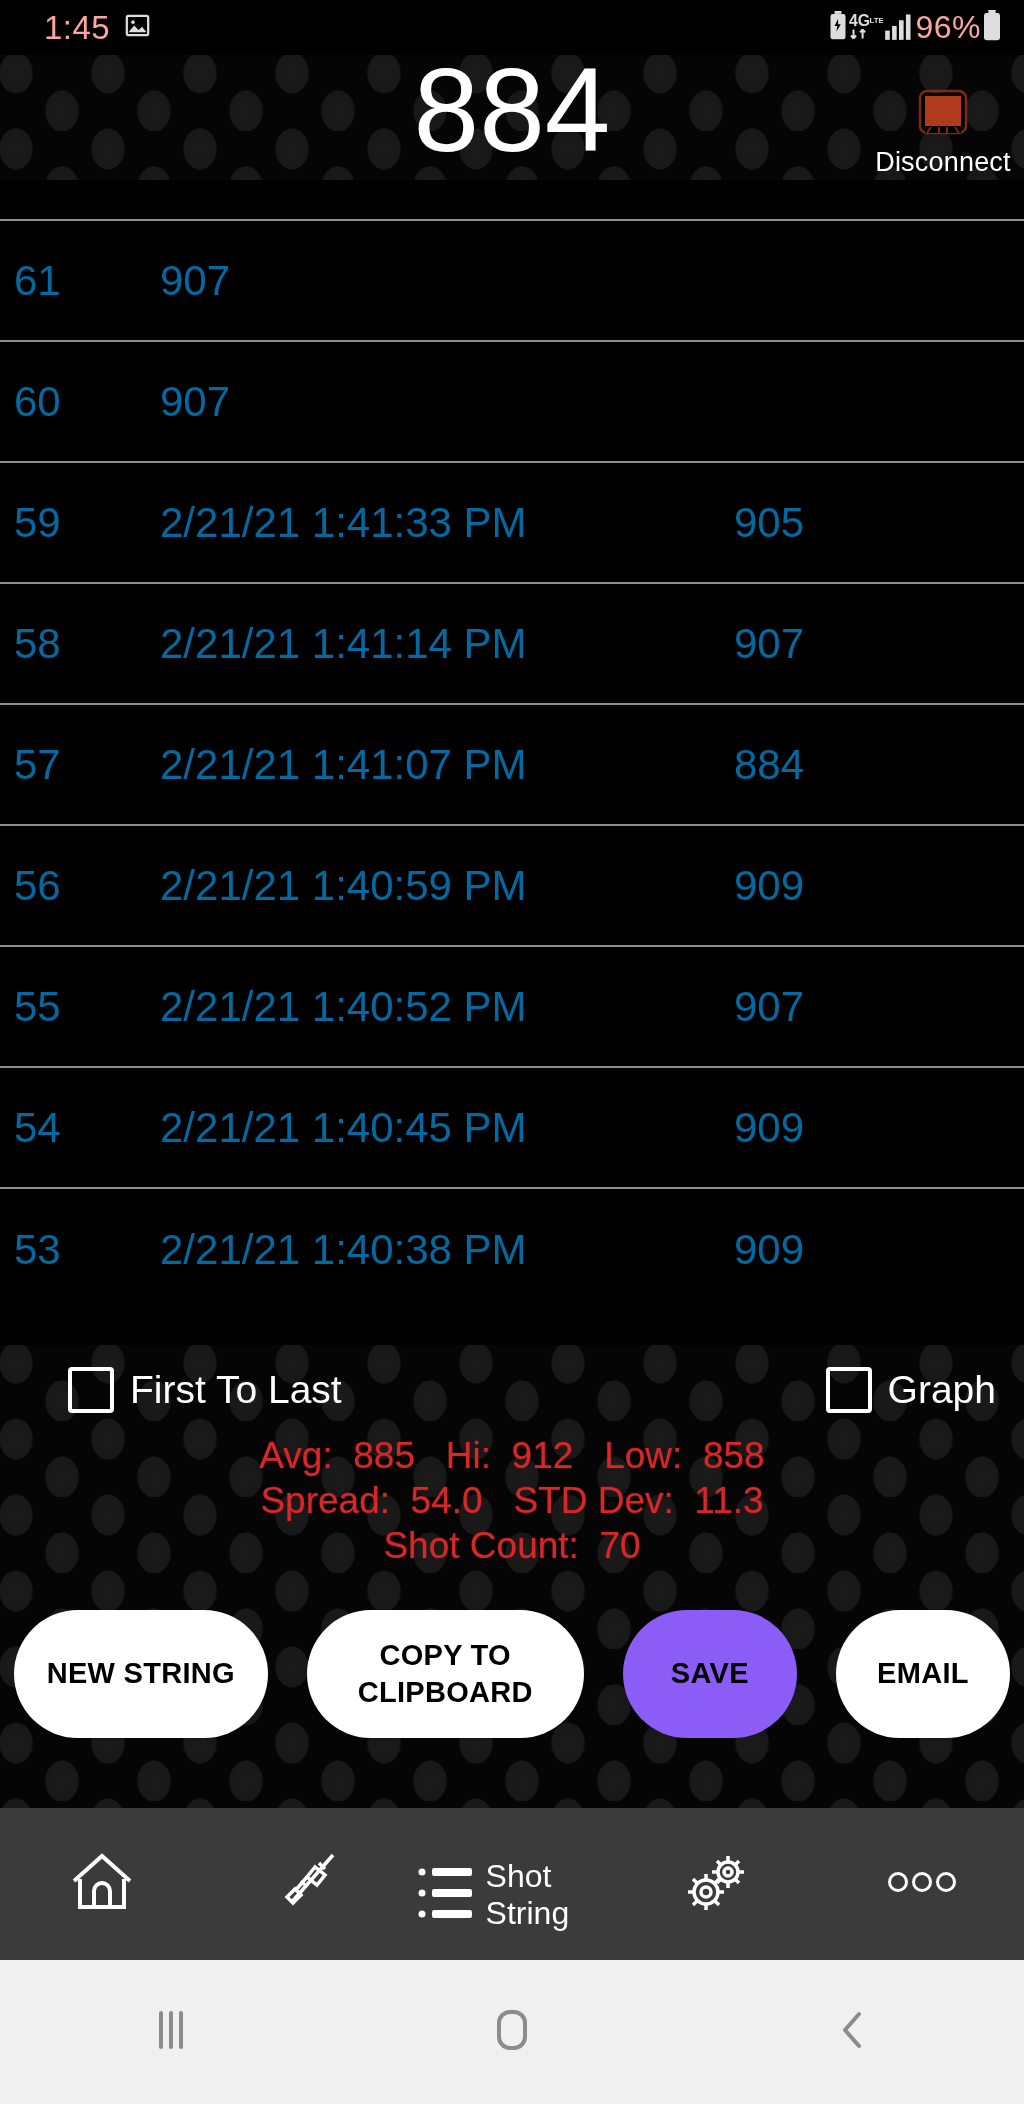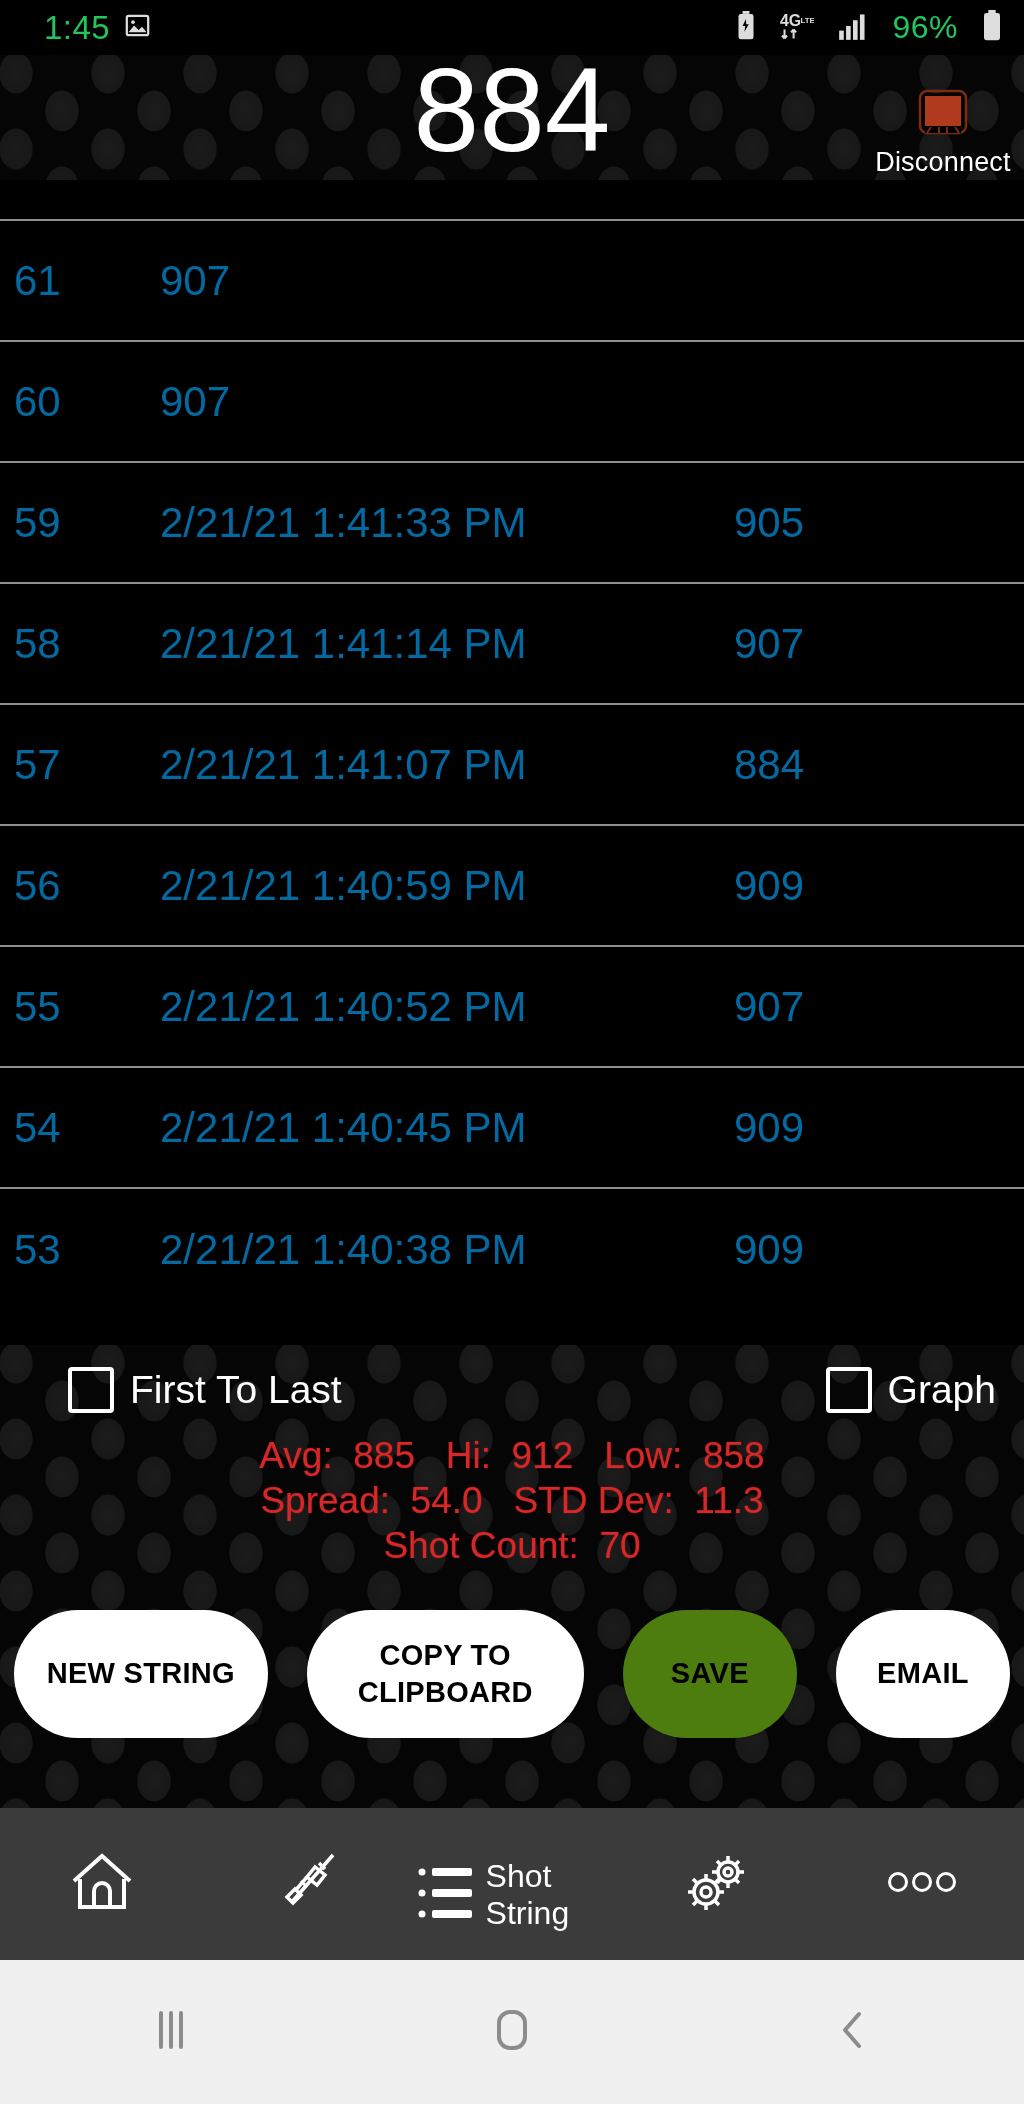--- a/index.html
+++ b/index.html
@@ -23,25 +23,25 @@
       radial-gradient(ellipse 26px 32px at 108px 94px, #1b1b1b 0%, #181818 62%, rgba(0,0,0,0) 66%);
     background-size:92px 76px;
     pointer-events:none;
   }
 
   
   .statusbar{
     position:absolute; left:0; top:0; width:1024px; height:55px;
     background:#000; z-index:40;
     display:flex; align-items:center; justify-content:space-between;
-    padding:0 22px 0 44px; color:#22c55e;
+    padding:0 22px 0 44px; color:#fca5a5;
   }
   .sb-left{ display:flex; align-items:center; gap:14px; }
   .sb-clock{ font-size:33px; letter-spacing:.5px; }
-  .sb-right{ display:flex; align-items:center; gap:24px; }
+  .sb-right{ display:flex; align-items:center; gap:1px; }
   .sb-pct{ font-size:32px; letter-spacing:.5px; }
   .sb-ico{ display:block; }
 
   
   .header{
     position:absolute; left:0; top:55px; width:1024px; height:125px;
     z-index:20; overflow:hidden;
   }
   .header .hex-bg{ opacity:1; }
   .hdr-value{
@@ -105,21 +105,21 @@
     padding:0 14px; z-index:19;
   }
   .btn{
     height:128px; border-radius:70px; background:#fff; color:#000;
     display:flex; align-items:center; justify-content:center; text-align:center;
     font-size:29px; font-weight:700; letter-spacing:.3px; line-height:1.28;
     border:none; cursor:pointer; padding:0 8px;
   }
   .btn.b1{ width:270px; }
   .btn.b2{ width:295px; }
-  .btn.b3{ width:185px; background:#4d7c0f; }
+  .btn.b3{ width:185px; background:#8b5cf6; }
   .btn.b4{ width:185px; }
 
   
   .tabbar{
     position:absolute; left:0; top:1808px; width:1024px; height:152px;
     background:#3b3b3b; z-index:30;
     display:flex; align-items:flex-start;
   }
   .tab{
     flex:1; height:152px; position:relative;

